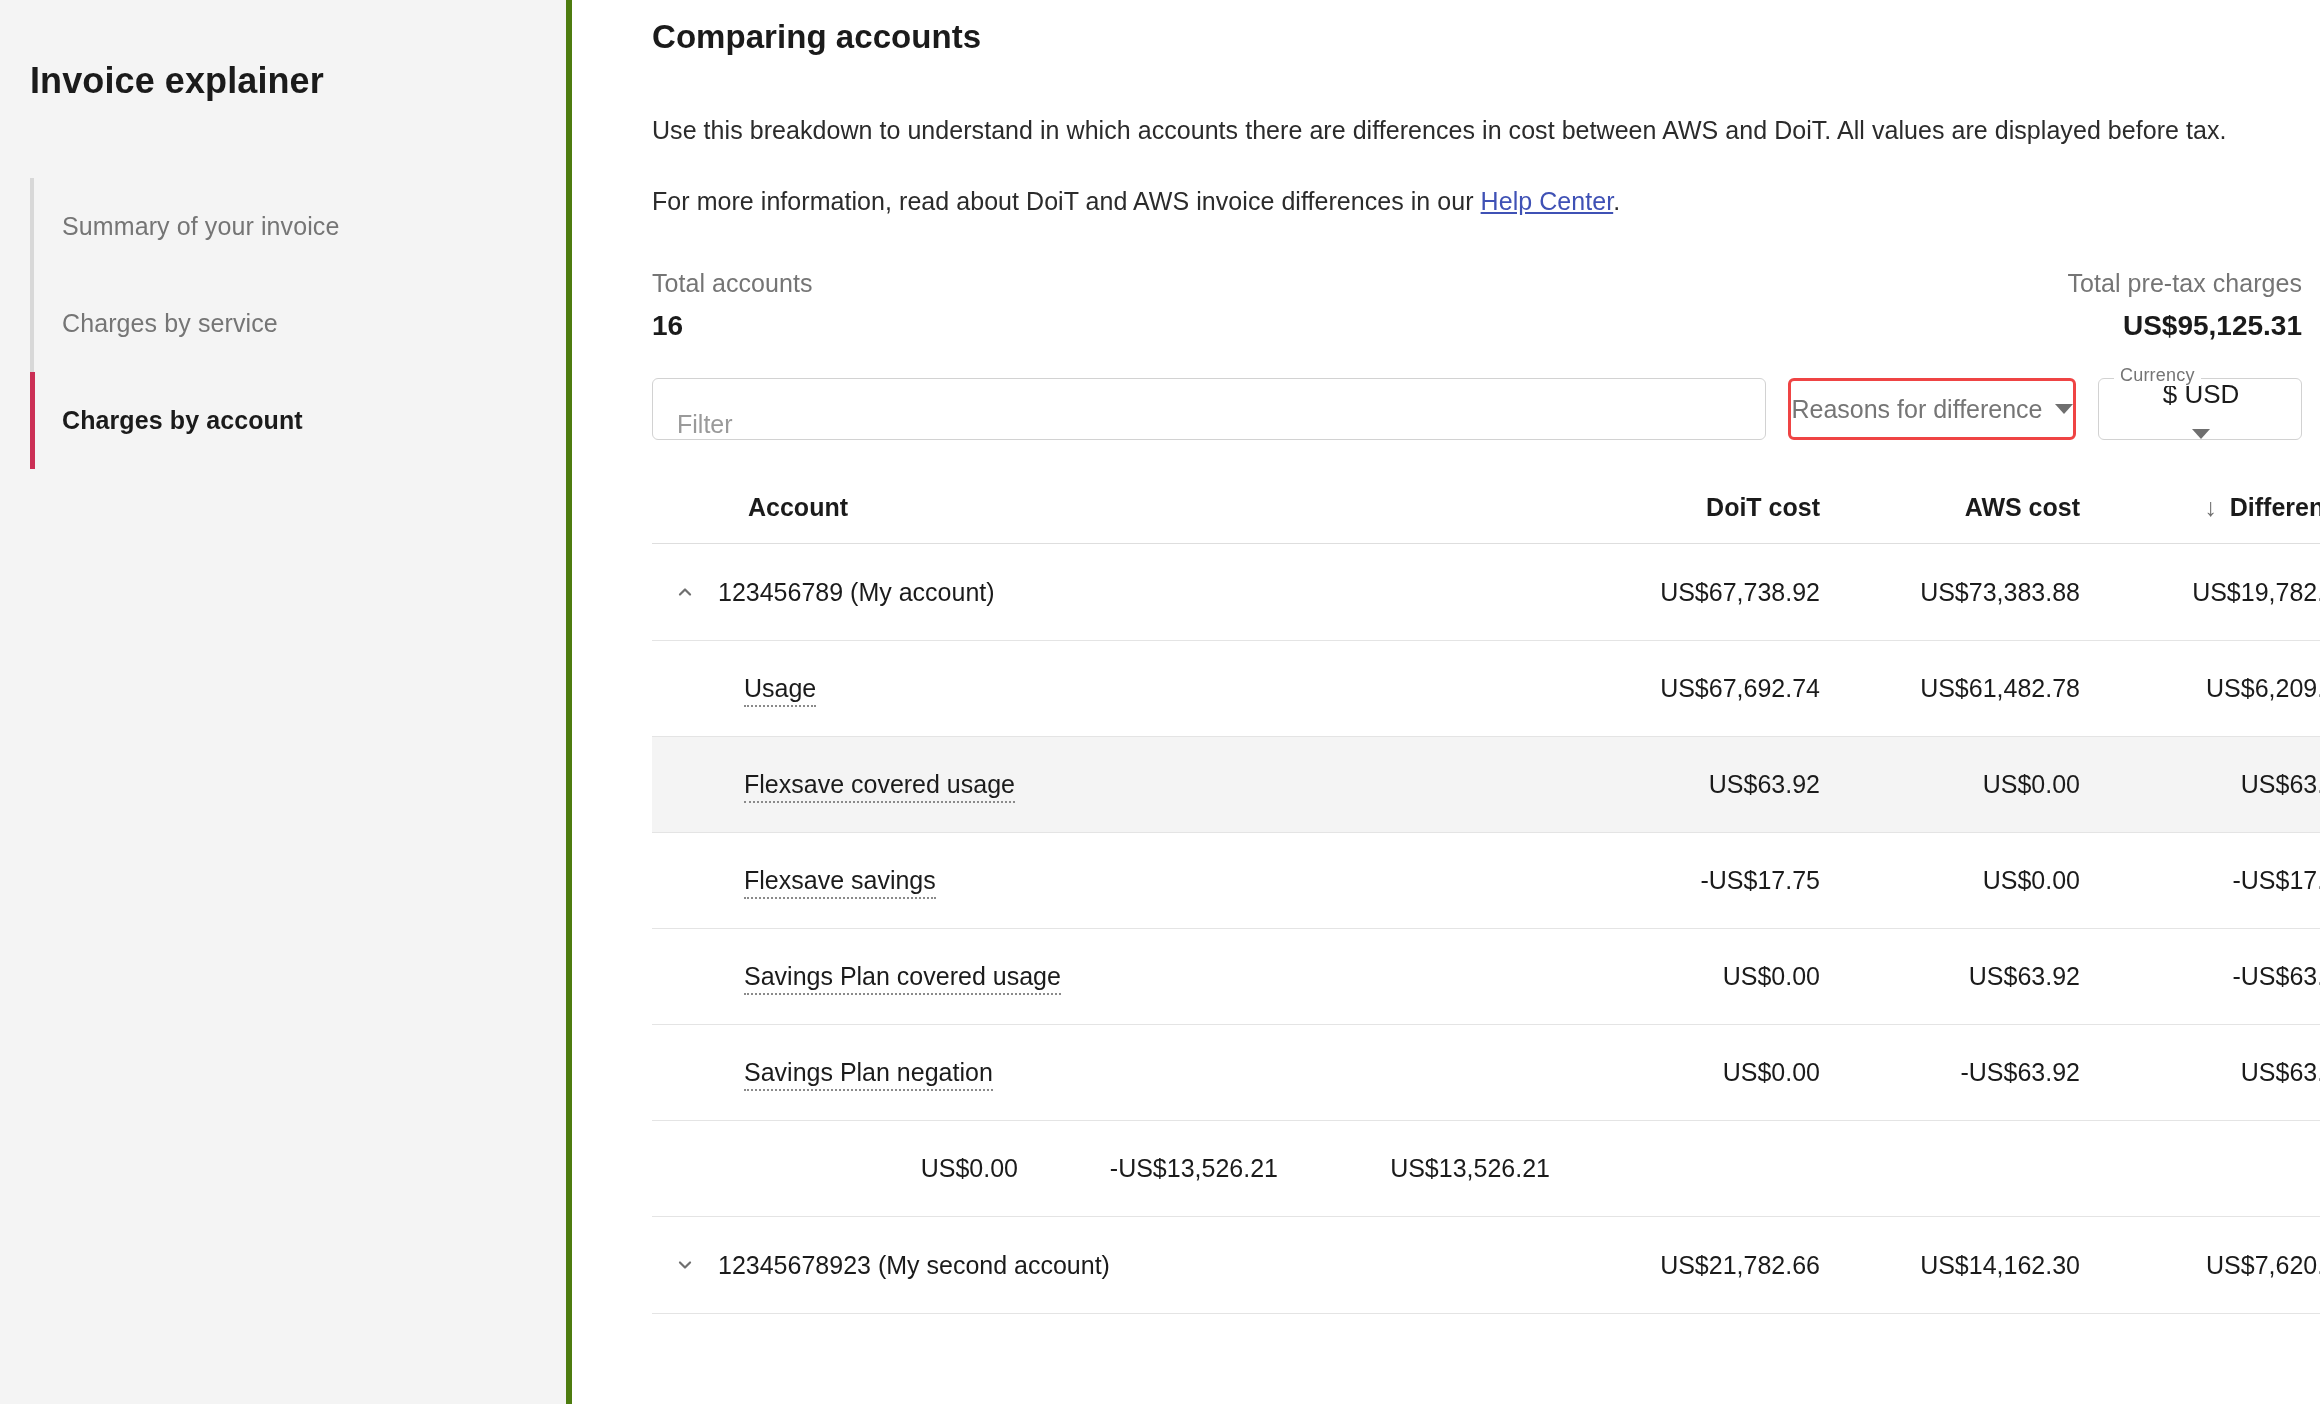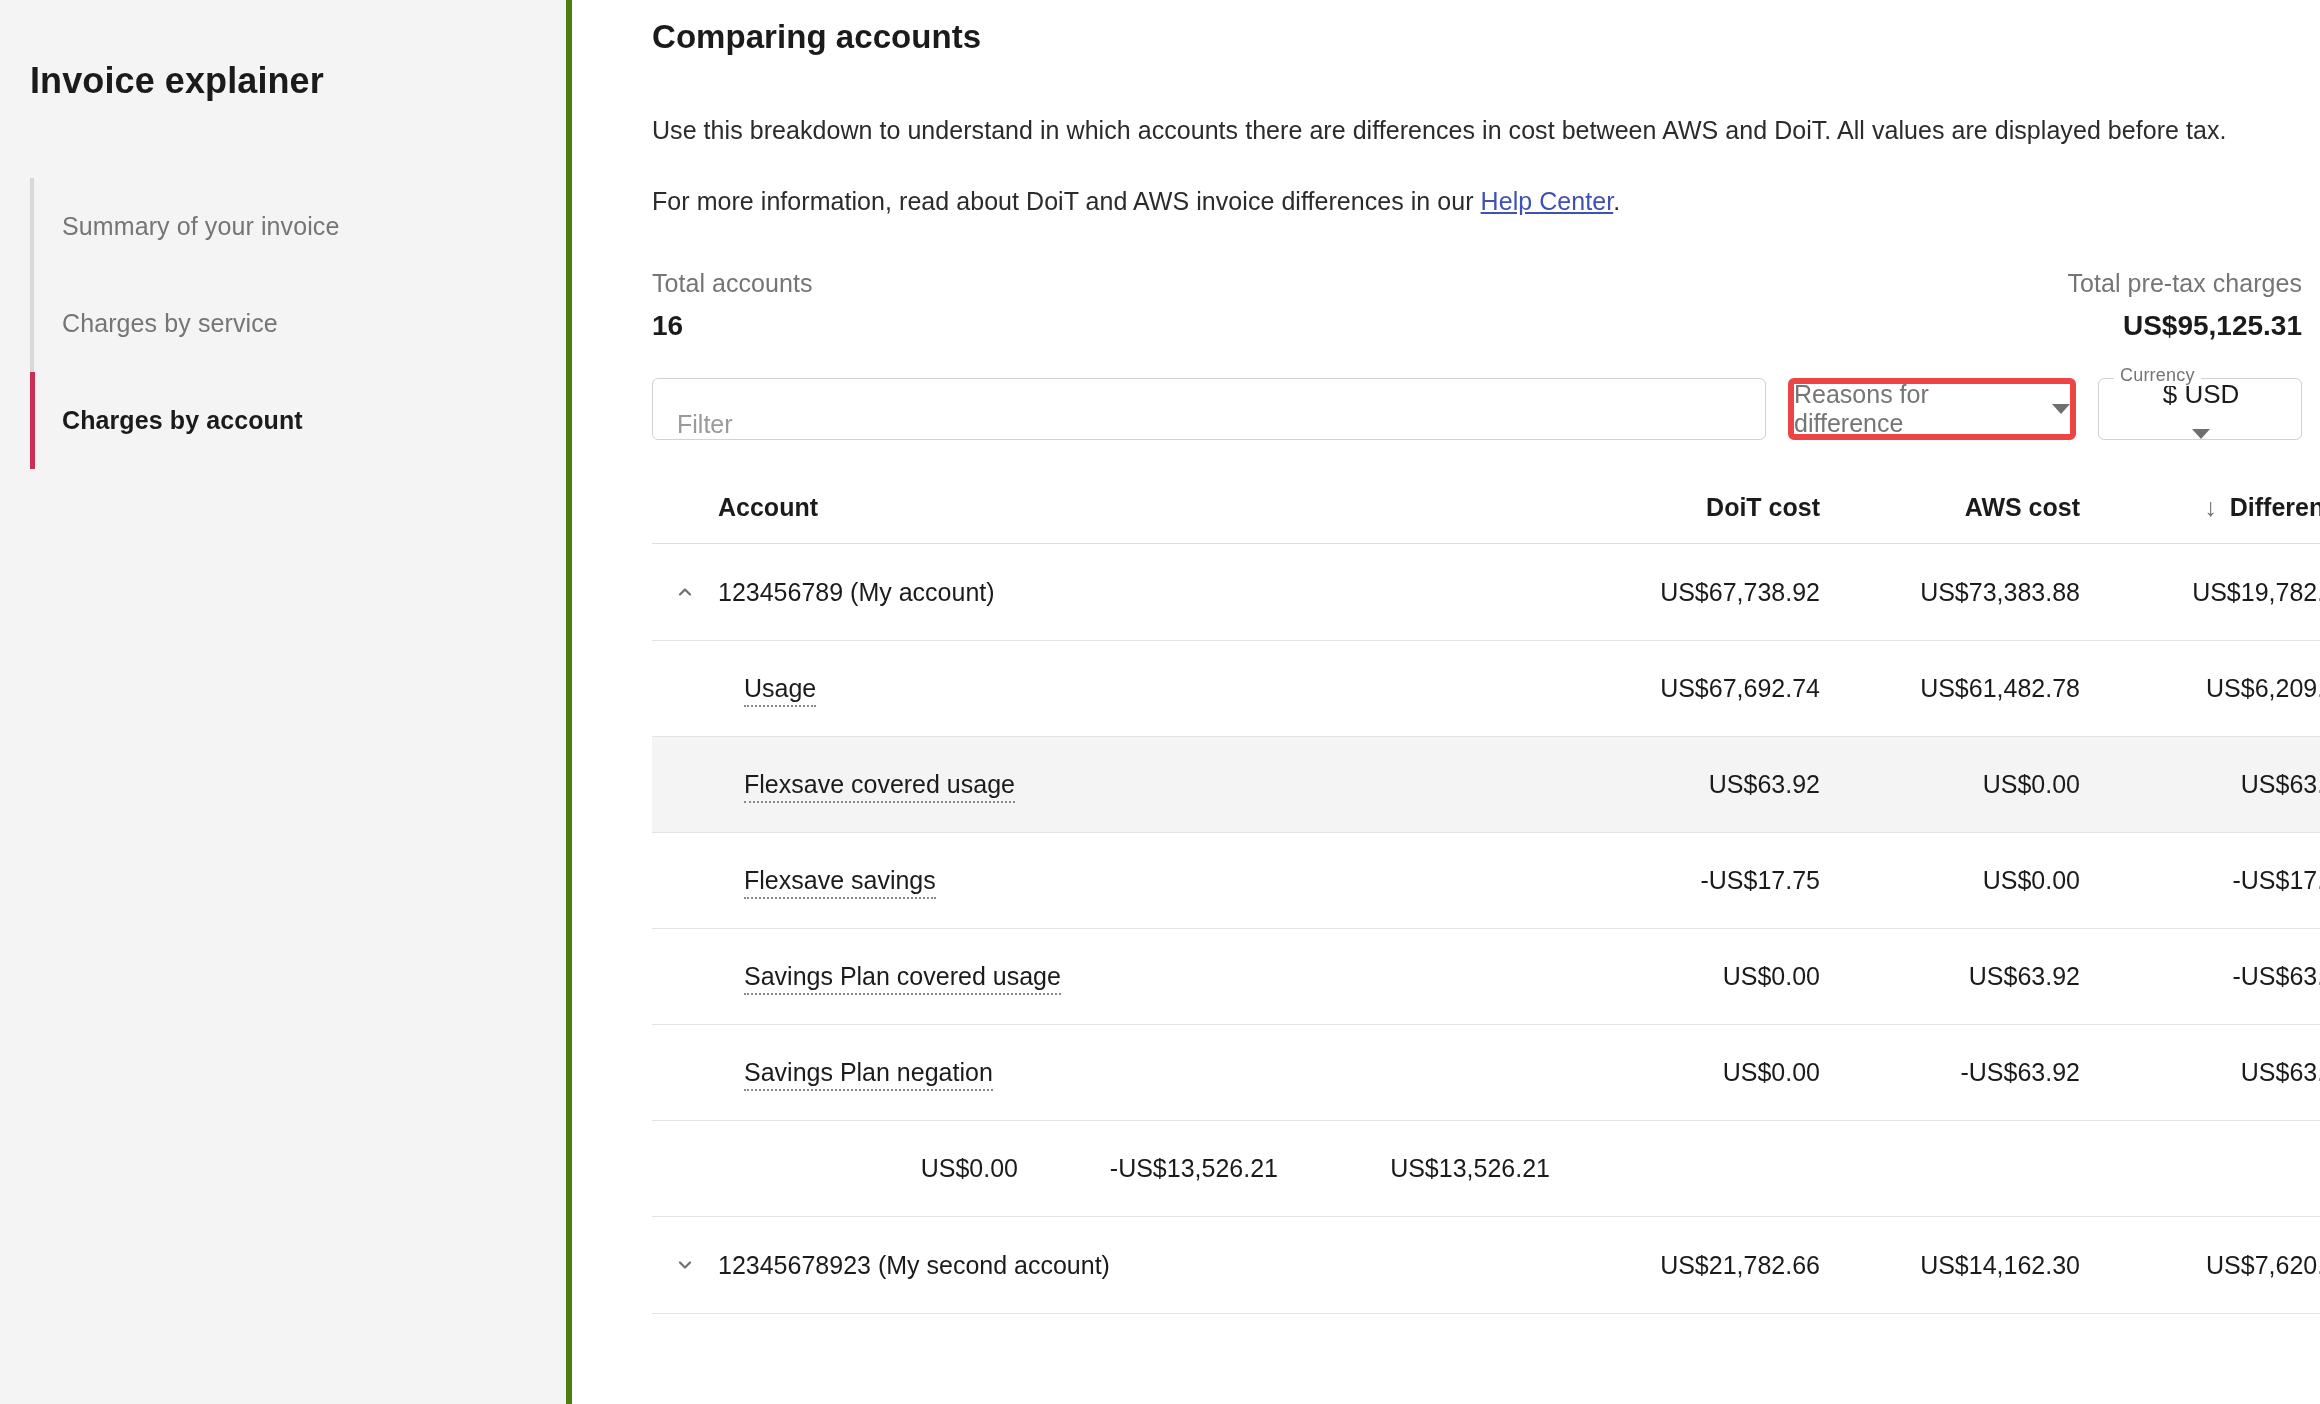--- a/index.html
+++ b/index.html
@@ -131,21 +131,21 @@
     font-family: inherit;
     color: #1b1b1b;
     width: 100%;
     background: transparent;
   }
   .filter-field input::placeholder { color: #9a9a9a; }
 
   .reasons-select {
     flex: 0 0 288px;
     height: 62px;
-    border: 6px solid #ef4444;
+    border: 3px solid #ef4444;
     border-radius: 6px;
     display: flex;
     align-items: center;
     justify-content: center;
     gap: 12px;
     background: #fff;
     cursor: pointer;
   }
   .reasons-select .txt { font-size: 25px; color: #757575; }
 
@@ -208,21 +208,21 @@
     display: flex;
     align-items: center;
     justify-content: center;
     cursor: pointer;
   }
   .c-name {
     flex: 1 1 auto;
     font-size: 25px;
     color: #1b1b1b;
   }
-  .trow.header .c-name { font-weight: 700; font-size: 25px; }
+  .trow.header .c-name { font-weight: 700; font-size: 25px; margin-left: 30px; }
   .c-name .indent { display: inline-block; padding-left: 26px; }
   .tip {
     border-bottom: 2px dotted #8a8a8a;
     padding-bottom: 3px;
     cursor: help;
   }
   .c-num {
     flex: 0 0 270px;
     text-align: right;
     font-size: 25px;

